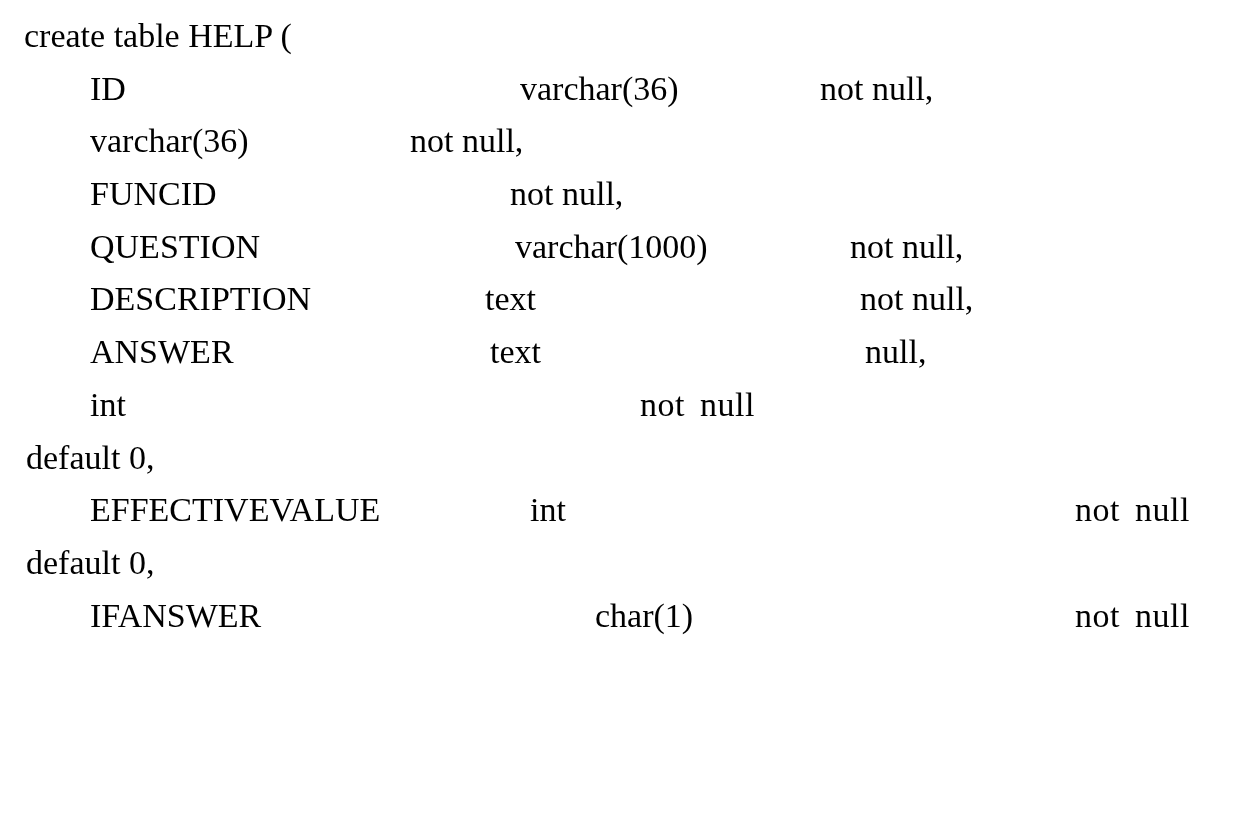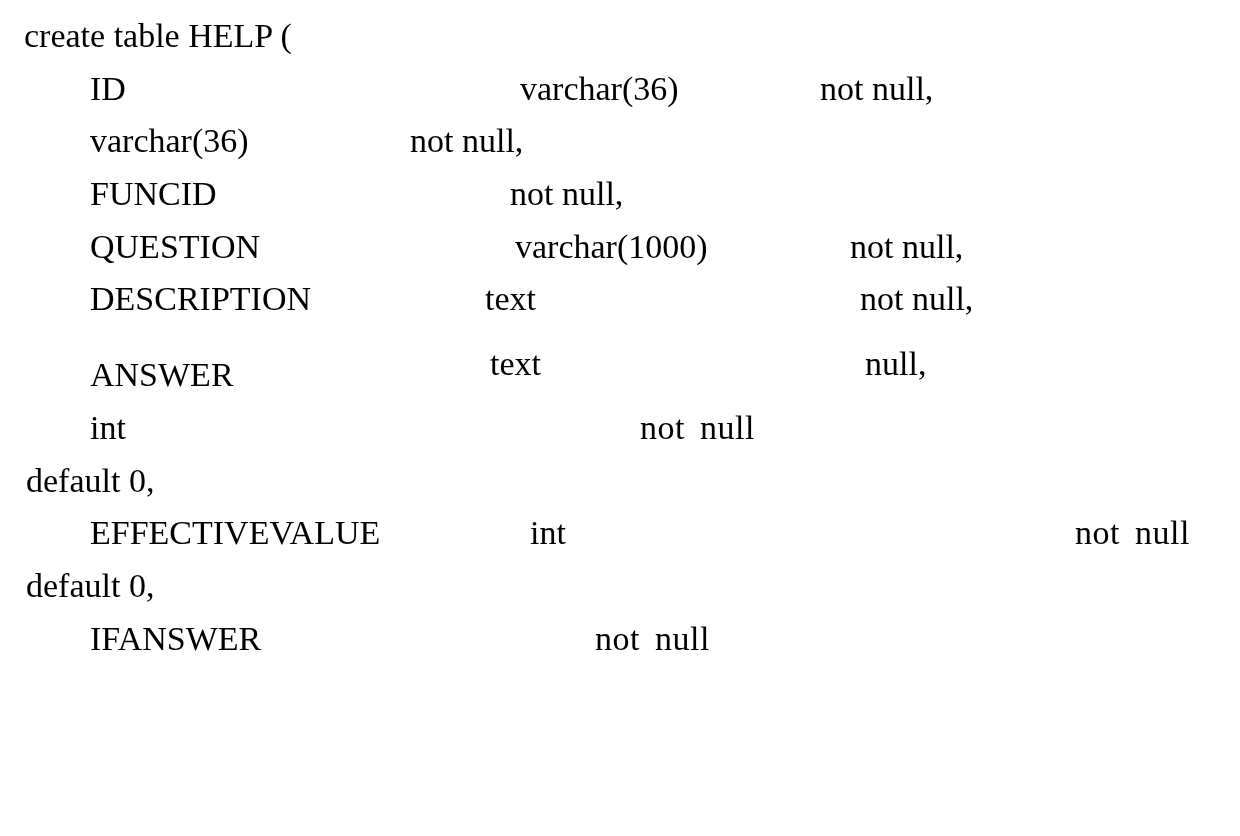--- a/index.html
+++ b/index.html
@@ -33,21 +33,21 @@
   .col2 { flex: 0 0 auto; }
   .col3 { flex: 0 0 auto; white-space: nowrap; }
   .comma::after { content: ","; }
   
   
   .r1 .col1 { width: 430px; } .r1 .col2 { width: 300px; }
   .r2 .col1 { width: 440px; } .r2 .col2 { width: 320px; }
   .r3 .col1 { width: 420px; } .r3 .col2 { width: 335px; }
   .r4 .col1 { width: 425px; } .r4 .col2 { width: 335px; }
   .r5 .col1 { width: 395px; } .r5 .col2 { width: 375px; }
-  .r6 .col1 { width: 400px; margin-top: 23px; } .r6 .col2 { width: 375px; }
+  .r6 .col1 { width: 400px; } .r6 .col2 { width: 375px; }
   .r7 .col1 { width: 435px; } .r7 .col2 { width: 550px; } .r7 .col3 { letter-spacing: 0.5px; word-spacing: 6px; }
   .r8 .col1 { width: 440px; } .r8 .col2 { width: 545px; } .r8 .col3 { letter-spacing: 0.5px; word-spacing: 6px; }
   .r9 .col1 { width: 505px; } .r9 .col2 { width: 480px; } .r9 .col3 { letter-spacing: 0.5px; word-spacing: 6px; }
 </style>
 </head>
 <body>
 
 <div class="page">
   <div class="line first">
     <span>create table HELP (</span>
@@ -99,15 +99,16 @@
     <span class="col1">EFFECTIVEVALUE</span>
     <span class="col2">int</span>
     <span class="col3">not  null</span>
   </div>
   <div class="line wrapline">
     <span>default 0,</span>
   </div>
 
   <div class="line indent r9">
     <span class="col1">IFANSWER</span>
+    <span class="col2">char(1)</span>
     <span class="col3">not  null</span>
   </div>
 </div>
 
 </body></html>

